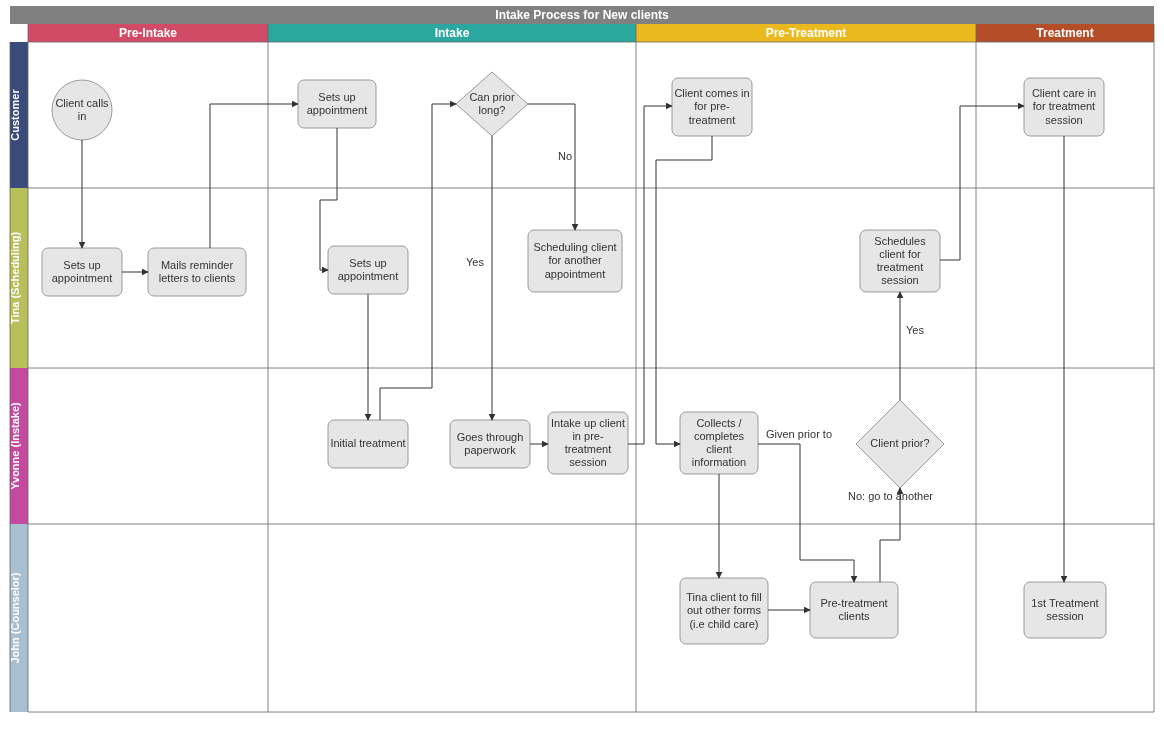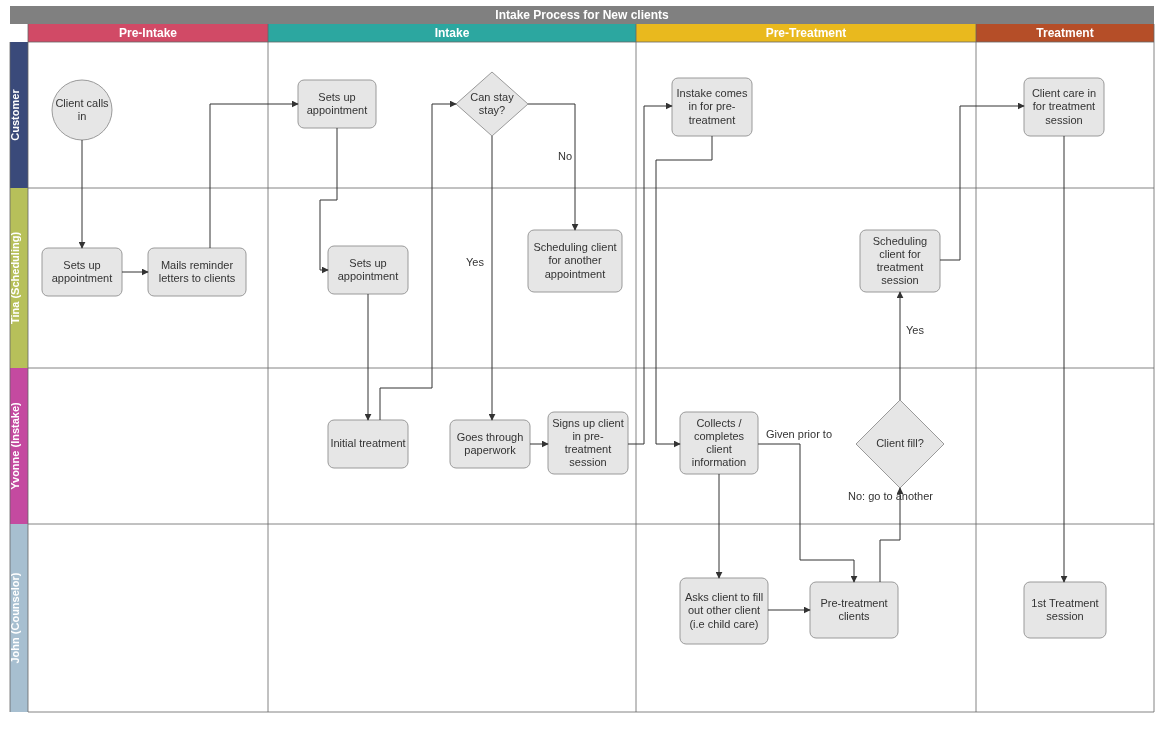--- a/index.html
+++ b/index.html
@@ -127,60 +127,60 @@
 
   <line x1="10" y1="42" x2="10" y2="712" class="gridline"></line>
 
   <circle cx="82" cy="110" r="30" class="circle"></circle>
   <foreignObject x="52" y="90" width="60" height="40"><div>Client calls in</div></foreignObject>
 
   <rect x="298" y="80" width="78" height="48" class="box"></rect>
   <foreignObject x="298" y="80" width="78" height="48"><div>Sets up appointment</div></foreignObject>
 
   <polygon points="492,72 528,104 492,136 456,104" class="diamond"></polygon>
-  <foreignObject x="462" y="84" width="60" height="40"><div>Can stay stay?</div></foreignObject>
+  <foreignObject x="462" y="84" width="60" height="40"><div>Can prior long?</div></foreignObject>
 
   <rect x="672" y="78" width="80" height="58" class="box"></rect>
-  <foreignObject x="672" y="78" width="80" height="58"><div>Instake comes in for pre-treatment</div></foreignObject>
+  <foreignObject x="672" y="78" width="80" height="58"><div>Client comes in for pre-treatment</div></foreignObject>
 
   <rect x="1024" y="78" width="80" height="58" class="box"></rect>
   <foreignObject x="1024" y="78" width="80" height="58"><div>Client care in for treatment session</div></foreignObject>
 
   <rect x="42" y="248" width="80" height="48" class="box"></rect>
   <foreignObject x="42" y="248" width="80" height="48"><div>Sets up appointment</div></foreignObject>
 
   <rect x="148" y="248" width="98" height="48" class="box"></rect>
   <foreignObject x="148" y="248" width="98" height="48"><div>Mails reminder letters to clients</div></foreignObject>
 
   <rect x="328" y="246" width="80" height="48" class="box"></rect>
   <foreignObject x="328" y="246" width="80" height="48"><div>Sets up appointment</div></foreignObject>
 
   <rect x="528" y="230" width="94" height="62" class="box"></rect>
   <foreignObject x="528" y="230" width="94" height="62"><div>Scheduling client for another appointment</div></foreignObject>
 
   <rect x="860" y="230" width="80" height="62" class="box"></rect>
-  <foreignObject x="860" y="230" width="80" height="62"><div>Scheduling client for treatment session</div></foreignObject>
+  <foreignObject x="860" y="230" width="80" height="62"><div>Schedules client for treatment session</div></foreignObject>
 
   <rect x="328" y="420" width="80" height="48" class="box"></rect>
   <foreignObject x="328" y="420" width="80" height="48"><div>Initial treatment</div></foreignObject>
 
   <rect x="450" y="420" width="80" height="48" class="box"></rect>
   <foreignObject x="450" y="420" width="80" height="48"><div>Goes through paperwork</div></foreignObject>
 
   <rect x="548" y="412" width="80" height="62" class="box"></rect>
-  <foreignObject x="548" y="412" width="80" height="62"><div>Signs up client in pre-treatment session</div></foreignObject>
+  <foreignObject x="548" y="412" width="80" height="62"><div>Intake up client in pre-treatment session</div></foreignObject>
 
   <rect x="680" y="412" width="78" height="62" class="box"></rect>
   <foreignObject x="680" y="412" width="78" height="62"><div>Collects / completes client information</div></foreignObject>
 
   <polygon points="900,400 944,444 900,488 856,444" class="diamond"></polygon>
-  <foreignObject x="866" y="428" width="68" height="32"><div>Client fill?</div></foreignObject>
+  <foreignObject x="866" y="428" width="68" height="32"><div>Client prior?</div></foreignObject>
 
   <rect x="680" y="578" width="88" height="66" class="box"></rect>
-  <foreignObject x="680" y="578" width="88" height="66"><div>Asks client to fill out other client (i.e child care)</div></foreignObject>
+  <foreignObject x="680" y="578" width="88" height="66"><div>Tina client to fill out other forms (i.e child care)</div></foreignObject>
 
   <rect x="810" y="582" width="88" height="56" class="box"></rect>
   <foreignObject x="810" y="582" width="88" height="56"><div>Pre-treatment clients</div></foreignObject>
 
   <rect x="1024" y="582" width="82" height="56" class="box"></rect>
   <foreignObject x="1024" y="582" width="82" height="56"><div>1st Treatment session</div></foreignObject>
 
   <path d="M 82 140 L 82 248" class="conn" marker-end="url(#arrow)"></path>
 
   <path d="M 122 272 L 148 272" class="conn" marker-end="url(#arrow)"></path>

